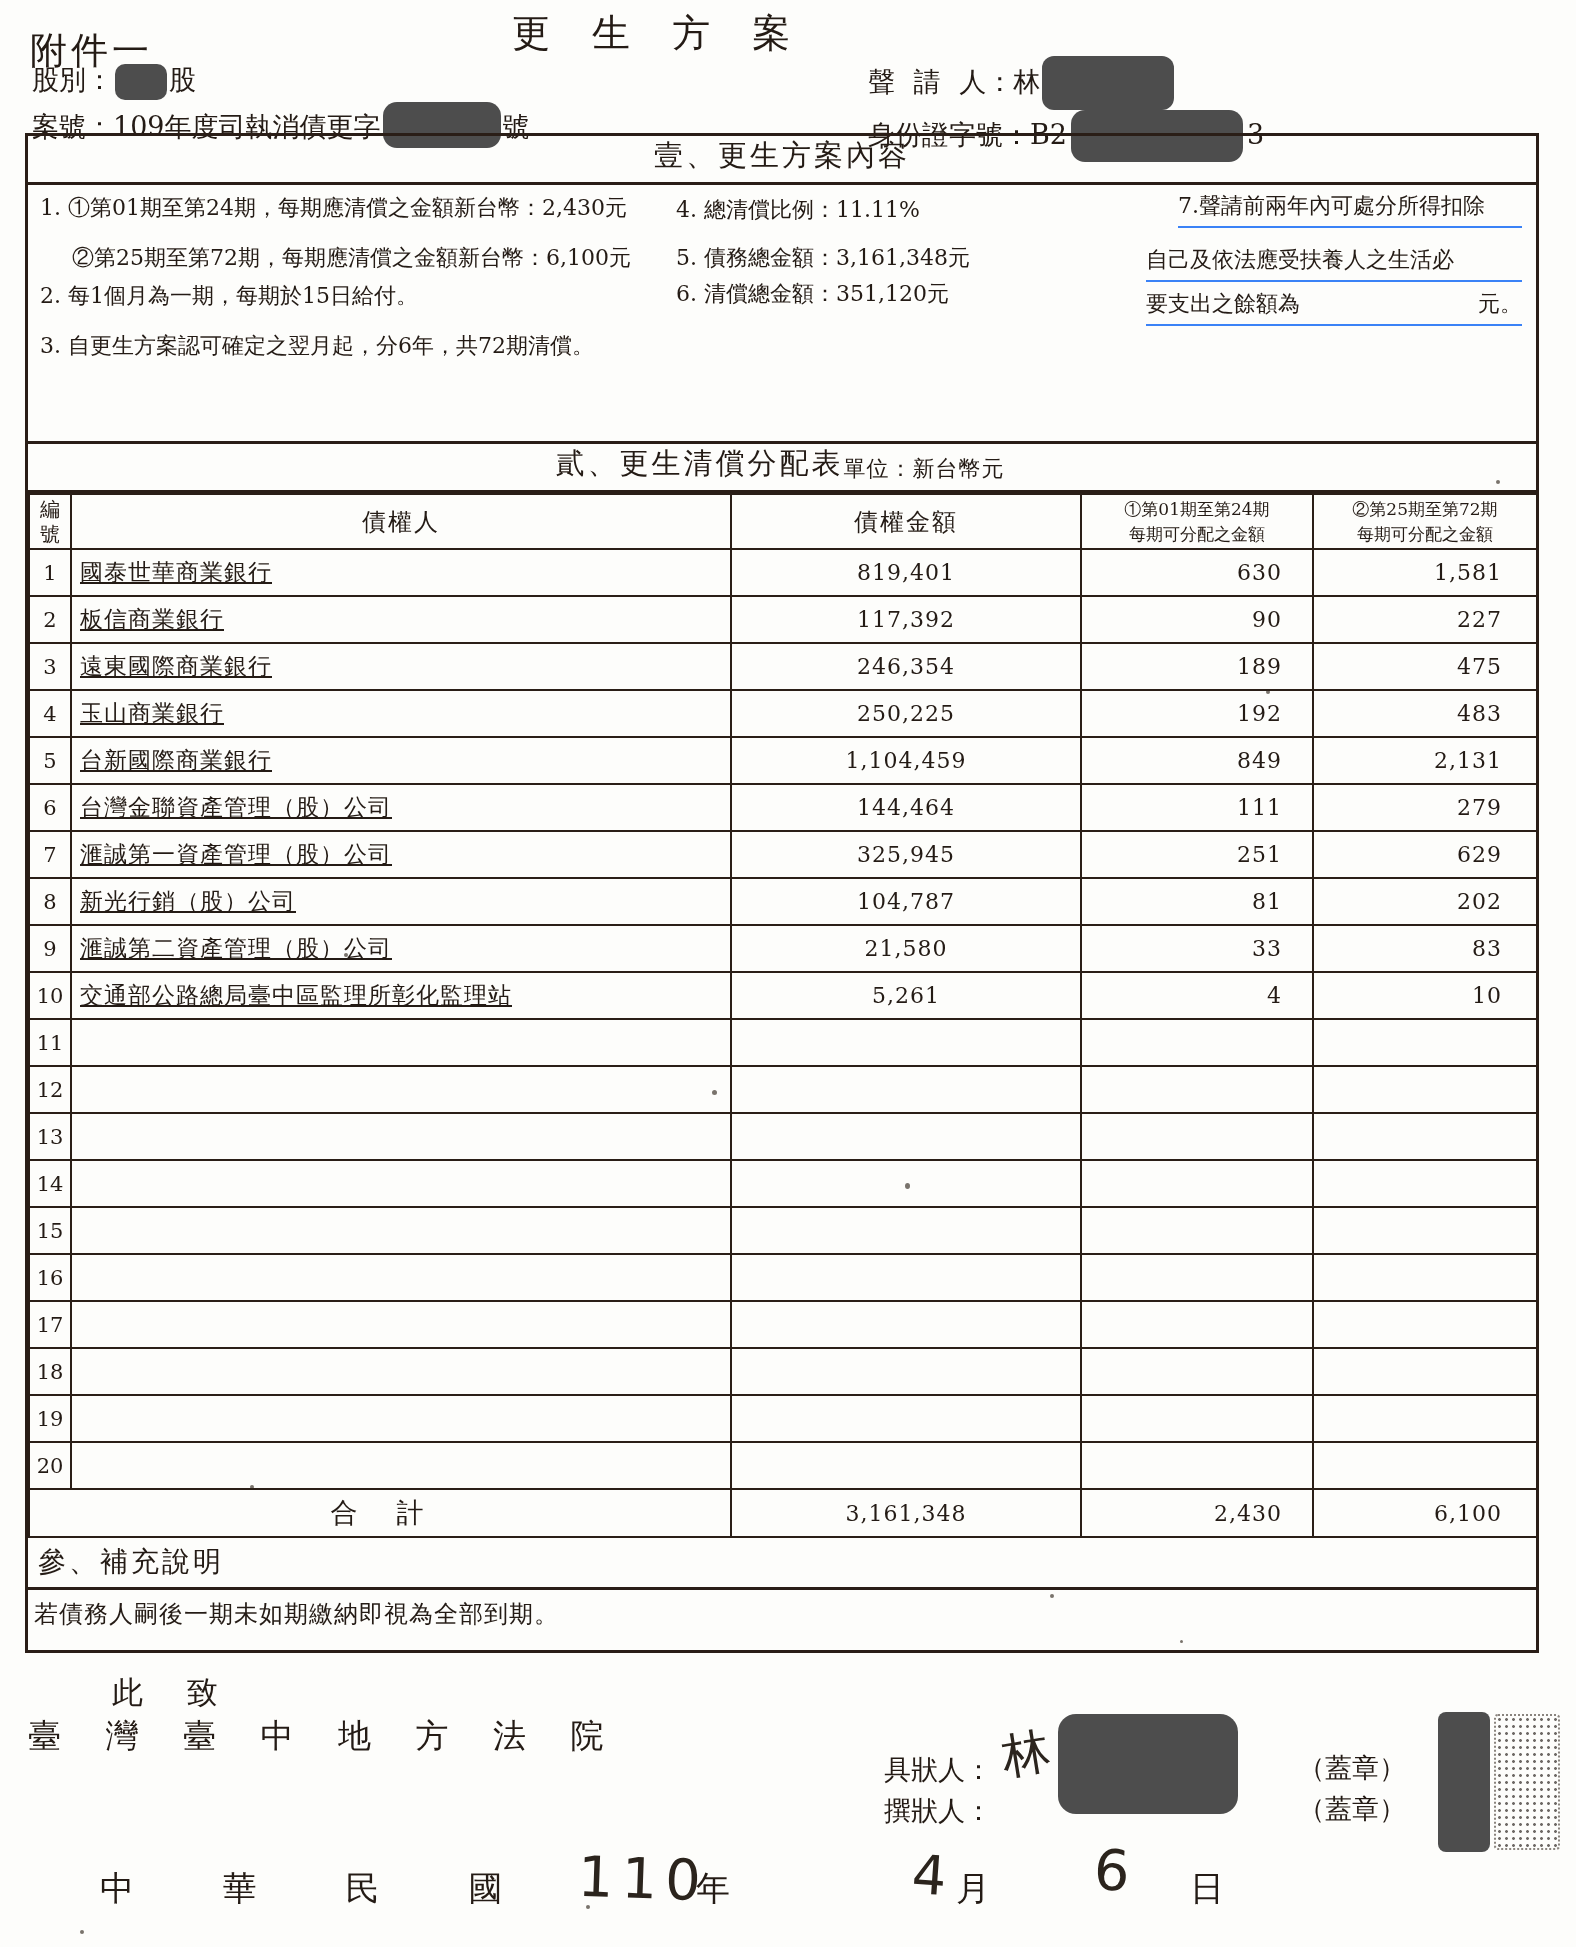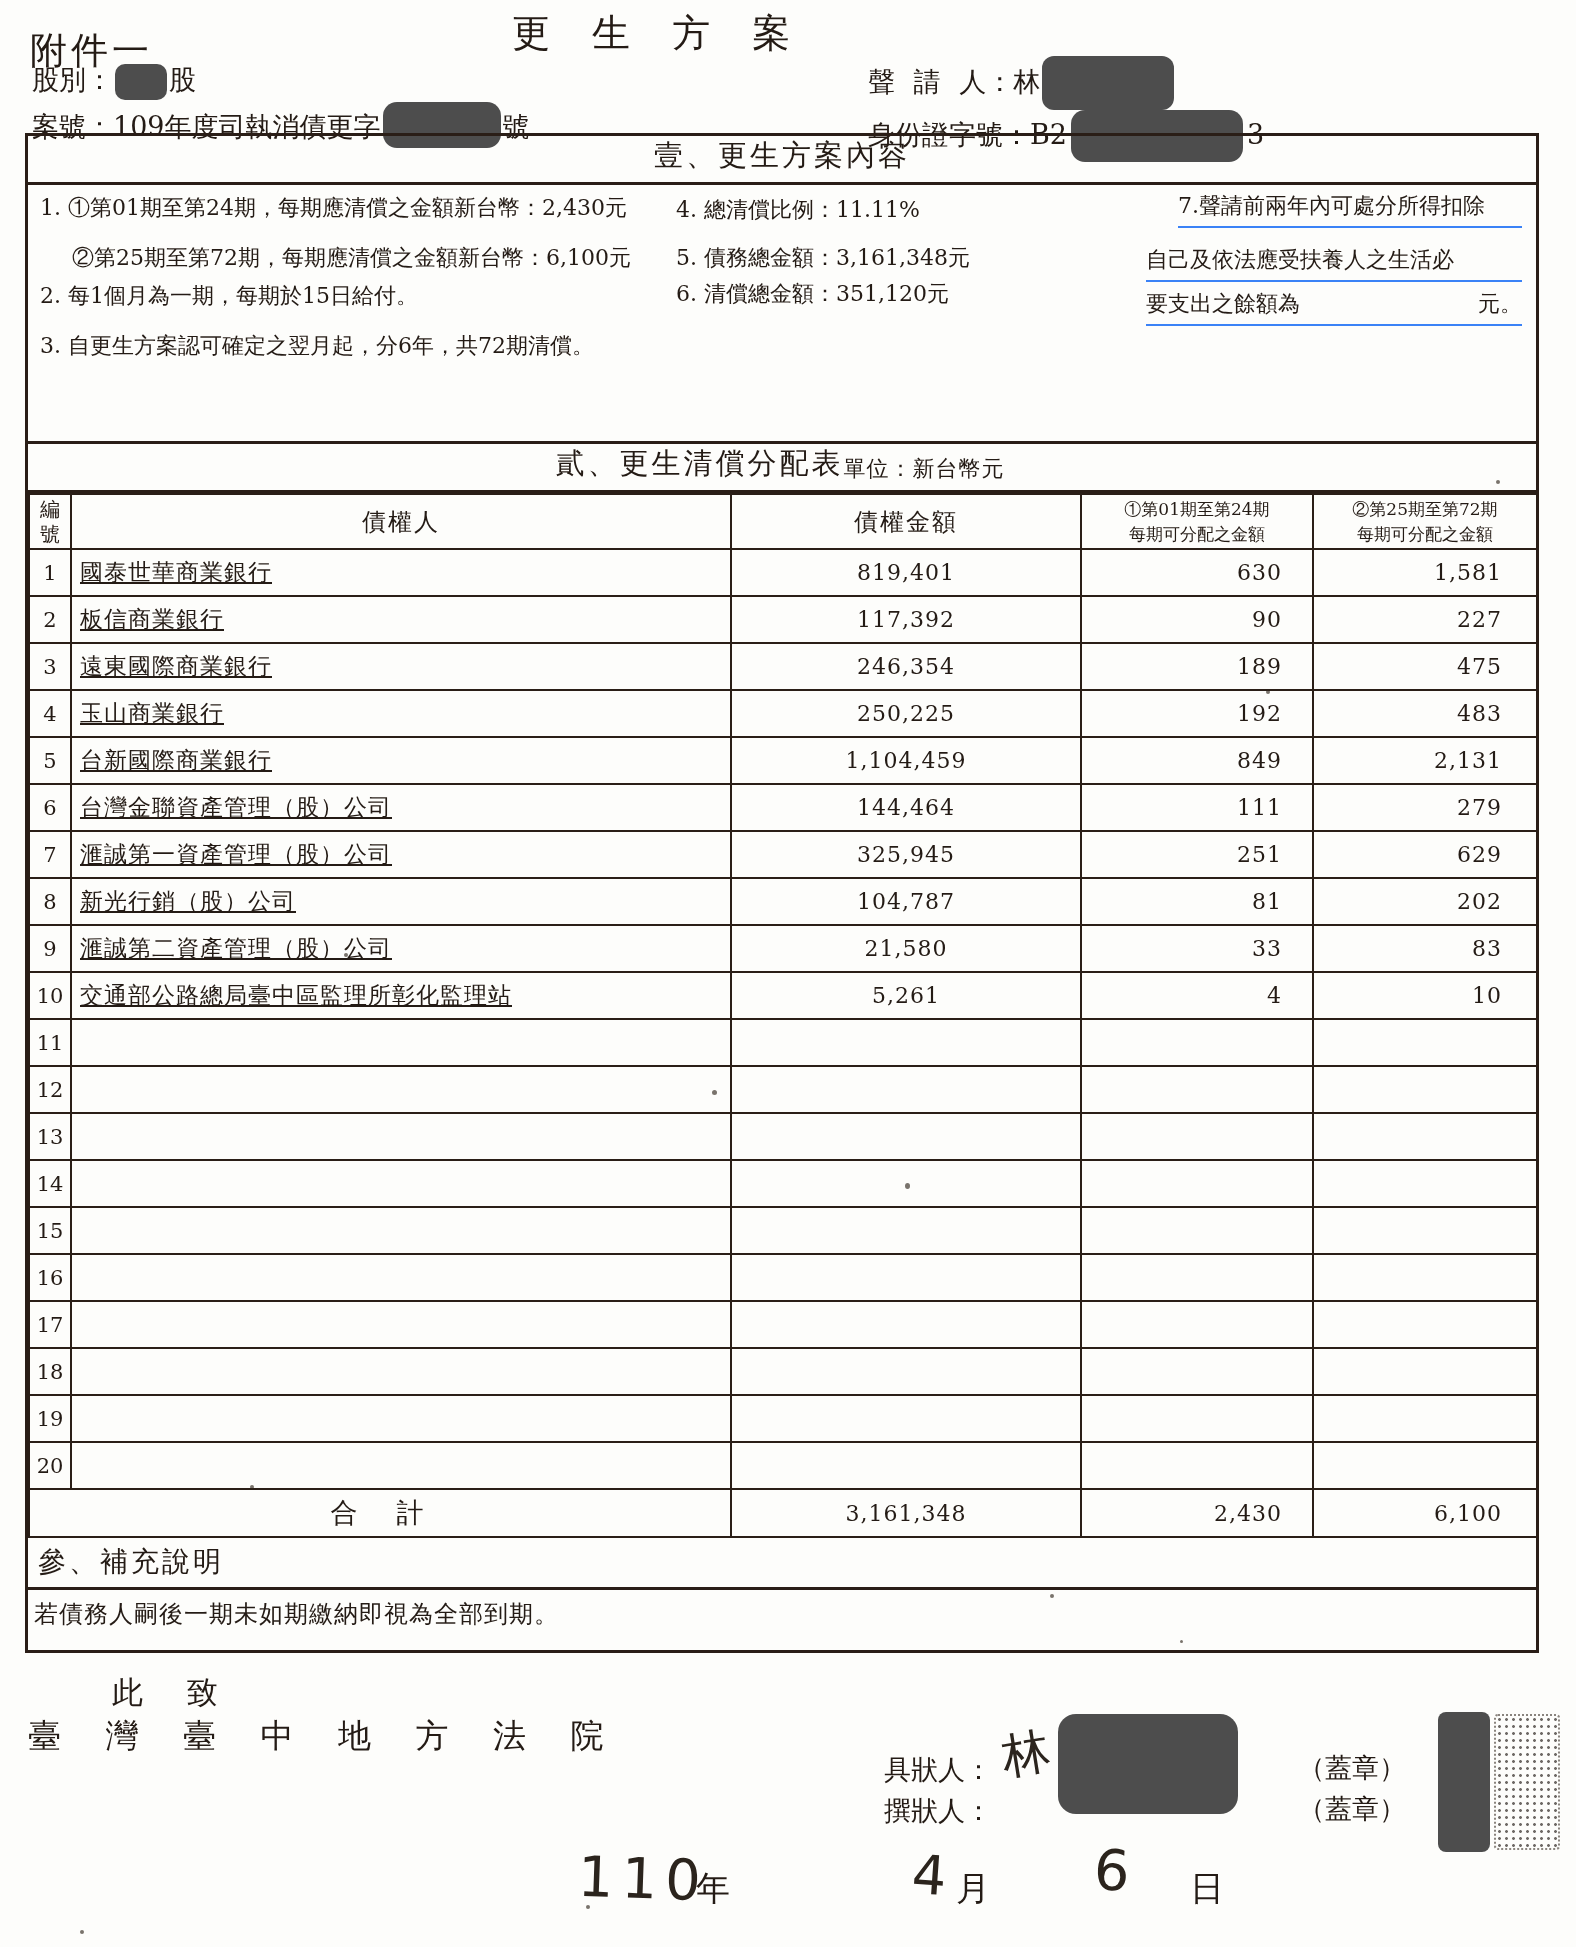--- a/index.html
+++ b/index.html
@@ -354,20 +354,21 @@
 
   <div class="filer-label">具狀人：</div>
   <div class="filer-hand hand">林</div>
   <div class="redact r-filer"></div>
   <div class="seal-1">（蓋章）</div>
   <div class="drafter-label">撰狀人：</div>
   <div class="seal-2">（蓋章）</div>
   <div class="redact r-stamp"></div>
   <div class="stamp-pattern"></div>
 
+  <div class="date-prefix">中 華 民 國</div>
   <div class="date-year hand">110</div>
   <div class="date-year-label">年</div>
   <div class="date-month hand">4</div>
   <div class="date-month-label">月</div>
   <div class="date-day hand">6</div>
   <div class="date-day-label">日</div>
 
   <div class="speck" style="left:712px;top:1090px;width:5px;height:5px;"></div>
   <div class="speck" style="left:344px;top:953px;width:4px;height:4px;"></div>
   <div class="speck" style="left:905px;top:1183px;width:5px;height:6px;"></div>

